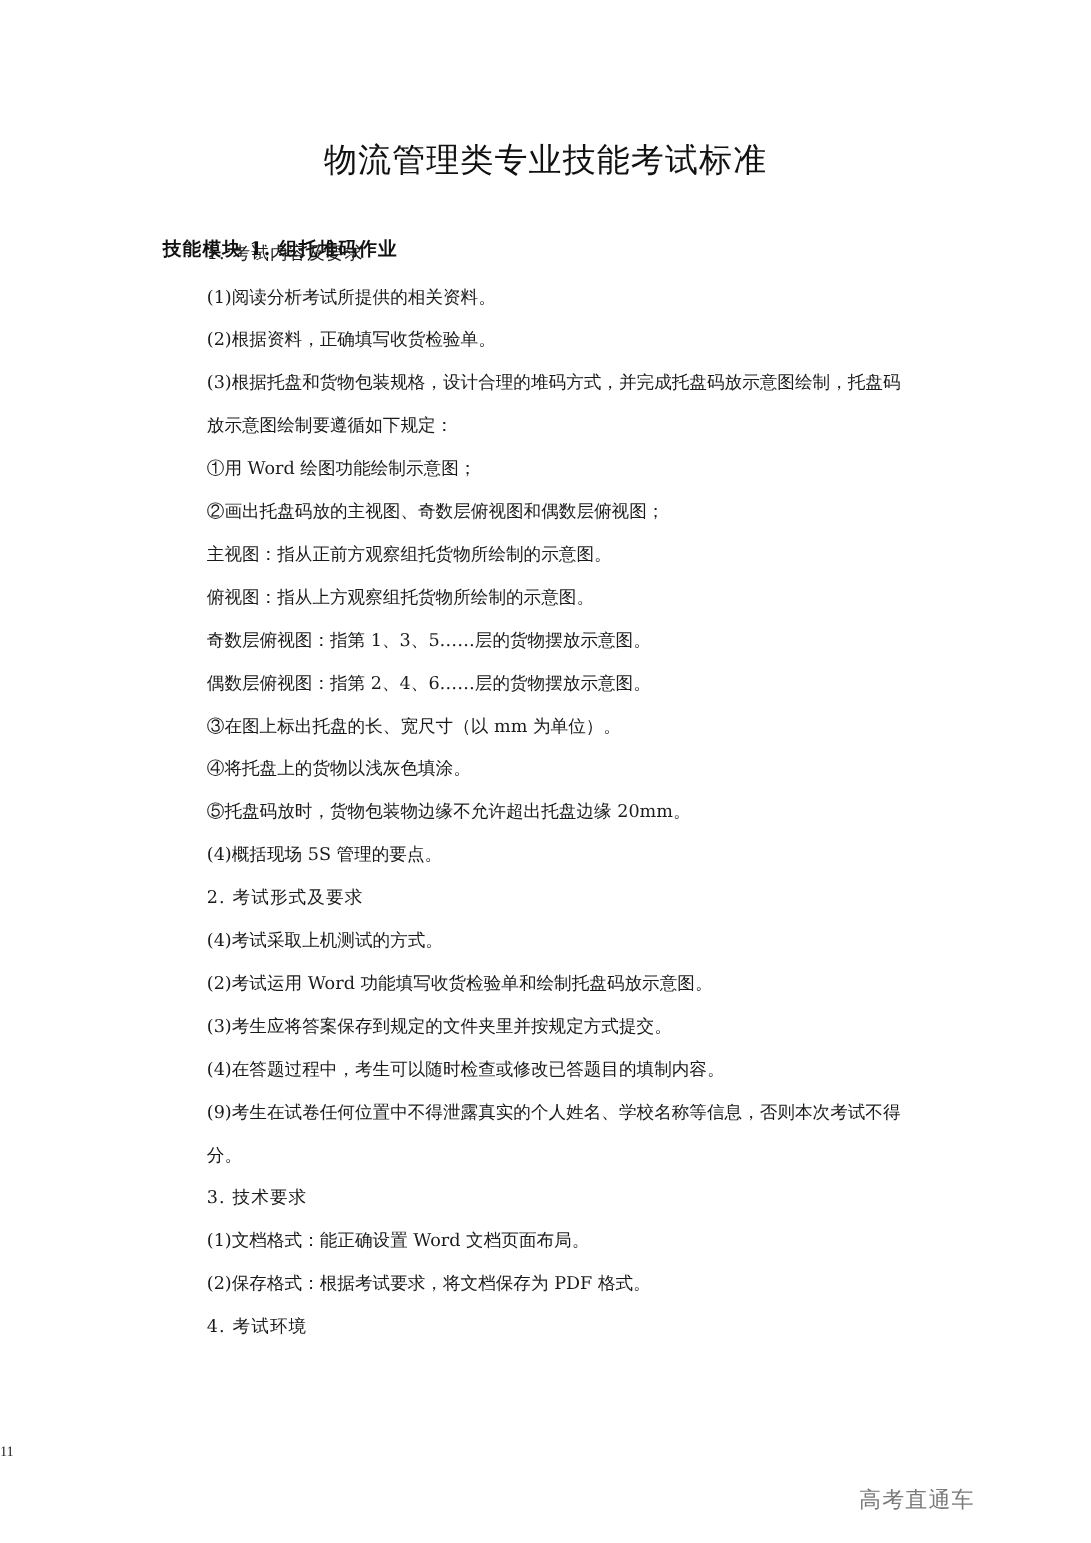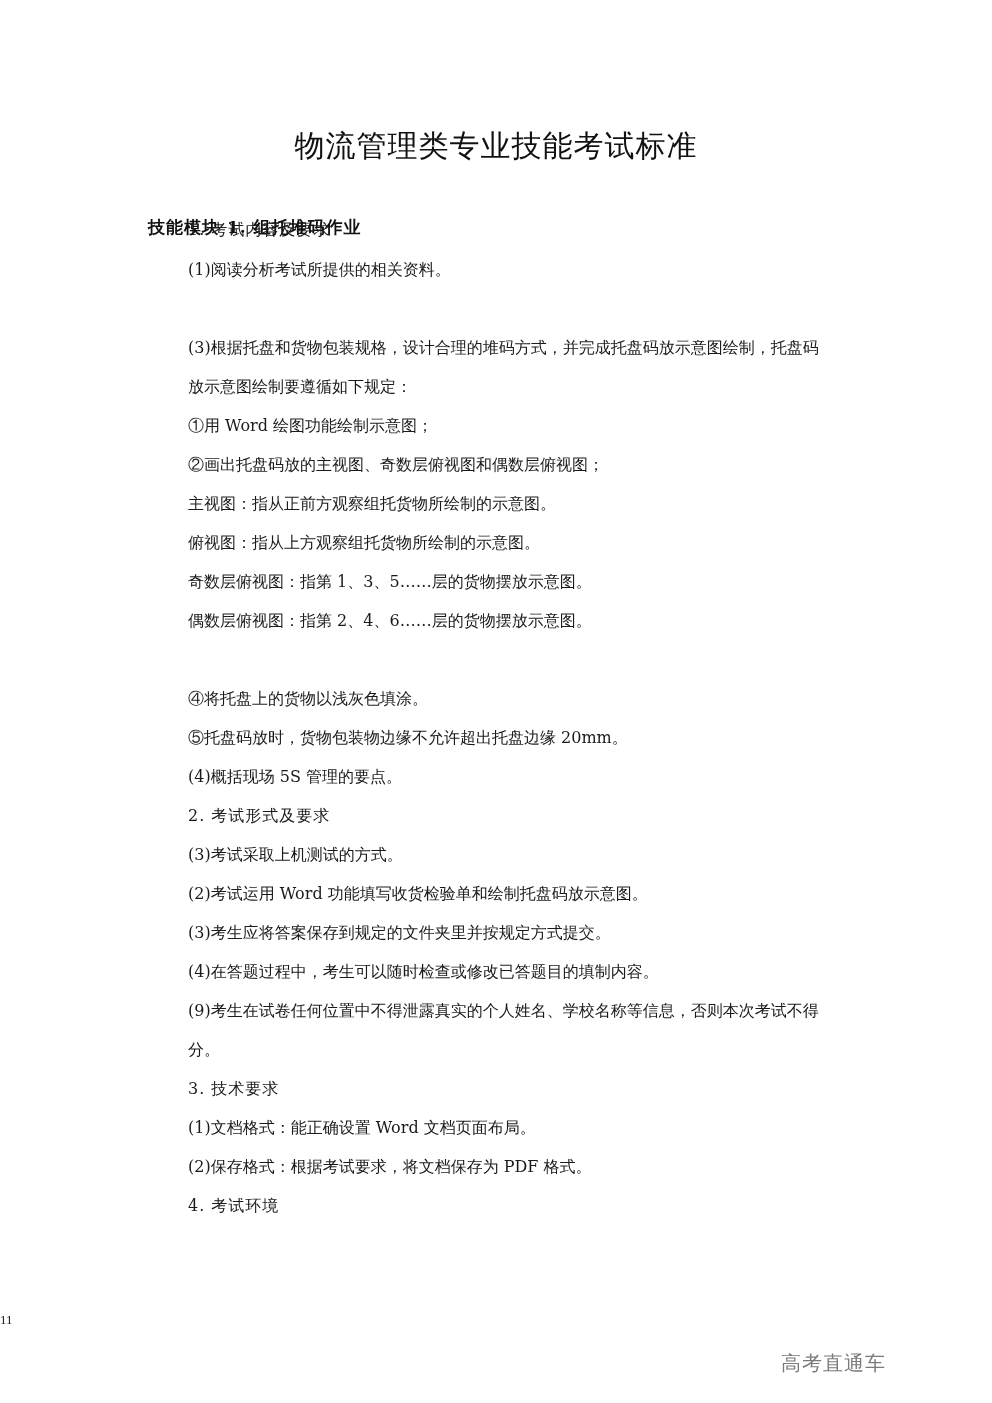--- a/index.html
+++ b/index.html
@@ -79,34 +79,36 @@
 </style>
 </head>
 <body>
 
 <div class="page">
   <div class="title">物流管理类专业技能考试标准</div>
   <div class="module-heading">技能模块 1. 组托堆码作业</div>
 
   <div class="line section" style="top:218px">1. 考试内容及要求</div>
   <div class="line" style="top:258px">(1)阅读分析考试所提供的相关资料。</div>
+  <div class="line" style="top:297px">(2)根据资料，正确填写收货检验单。</div>
   <div class="line" style="top:336px">(3)根据托盘和货物包装规格，设计合理的堆码方式，并完成托盘码放示意图绘制，托盘码</div>
   <div class="line" style="top:375px">放示意图绘制要遵循如下规定：</div>
   <div class="line" style="top:453px">②画出托盘码放的主视图、奇数层俯视图和偶数层俯视图；</div>
   <div class="line" style="top:414px">①用 Word 绘图功能绘制示意图；</div>
   <div class="line" style="top:492px">主视图：指从正前方观察组托货物所绘制的示意图。</div>
   <div class="line" style="top:531px">俯视图：指从上方观察组托货物所绘制的示意图。</div>
   <div class="line" style="top:570px">奇数层俯视图：指第 1、3、5……层的货物摆放示意图。</div>
   <div class="line" style="top:609px">偶数层俯视图：指第 2、4、6……层的货物摆放示意图。</div>
+  <div class="line" style="top:648px">③在图上标出托盘的长、宽尺寸（以 mm 为单位）。</div>
   <div class="line" style="top:687px">④将托盘上的货物以浅灰色填涂。</div>
   <div class="line" style="top:726px">⑤托盘码放时，货物包装物边缘不允许超出托盘边缘 20mm。</div>
   <div class="line" style="top:765px">(4)概括现场 5S 管理的要点。</div>
 
   <div class="line section" style="top:804px">2. 考试形式及要求</div>
-  <div class="line" style="top:843px">(3)考试采取上机测试的方式。</div>
+  <div class="line" style="top:843px">(4)考试采取上机测试的方式。</div>
   <div class="line" style="top:882px">(2)考试运用 Word 功能填写收货检验单和绘制托盘码放示意图。</div>
   <div class="line" style="top:921px">(3)考生应将答案保存到规定的文件夹里并按规定方式提交。</div>
   <div class="line" style="top:960px">(4)在答题过程中，考生可以随时检查或修改已答题目的填制内容。</div>
   <div class="line" style="top:999px">(9)考生在试卷任何位置中不得泄露真实的个人姓名、学校名称等信息，否则本次考试不得</div>
   <div class="line" style="top:1038px">分。</div>
 
   <div class="line section" style="top:1077px">3. 技术要求</div>
   <div class="line" style="top:1116px">(1)文档格式：能正确设置 Word 文档页面布局。</div>
   <div class="line" style="top:1155px">(2)保存格式：根据考试要求，将文档保存为 PDF 格式。</div>
 

